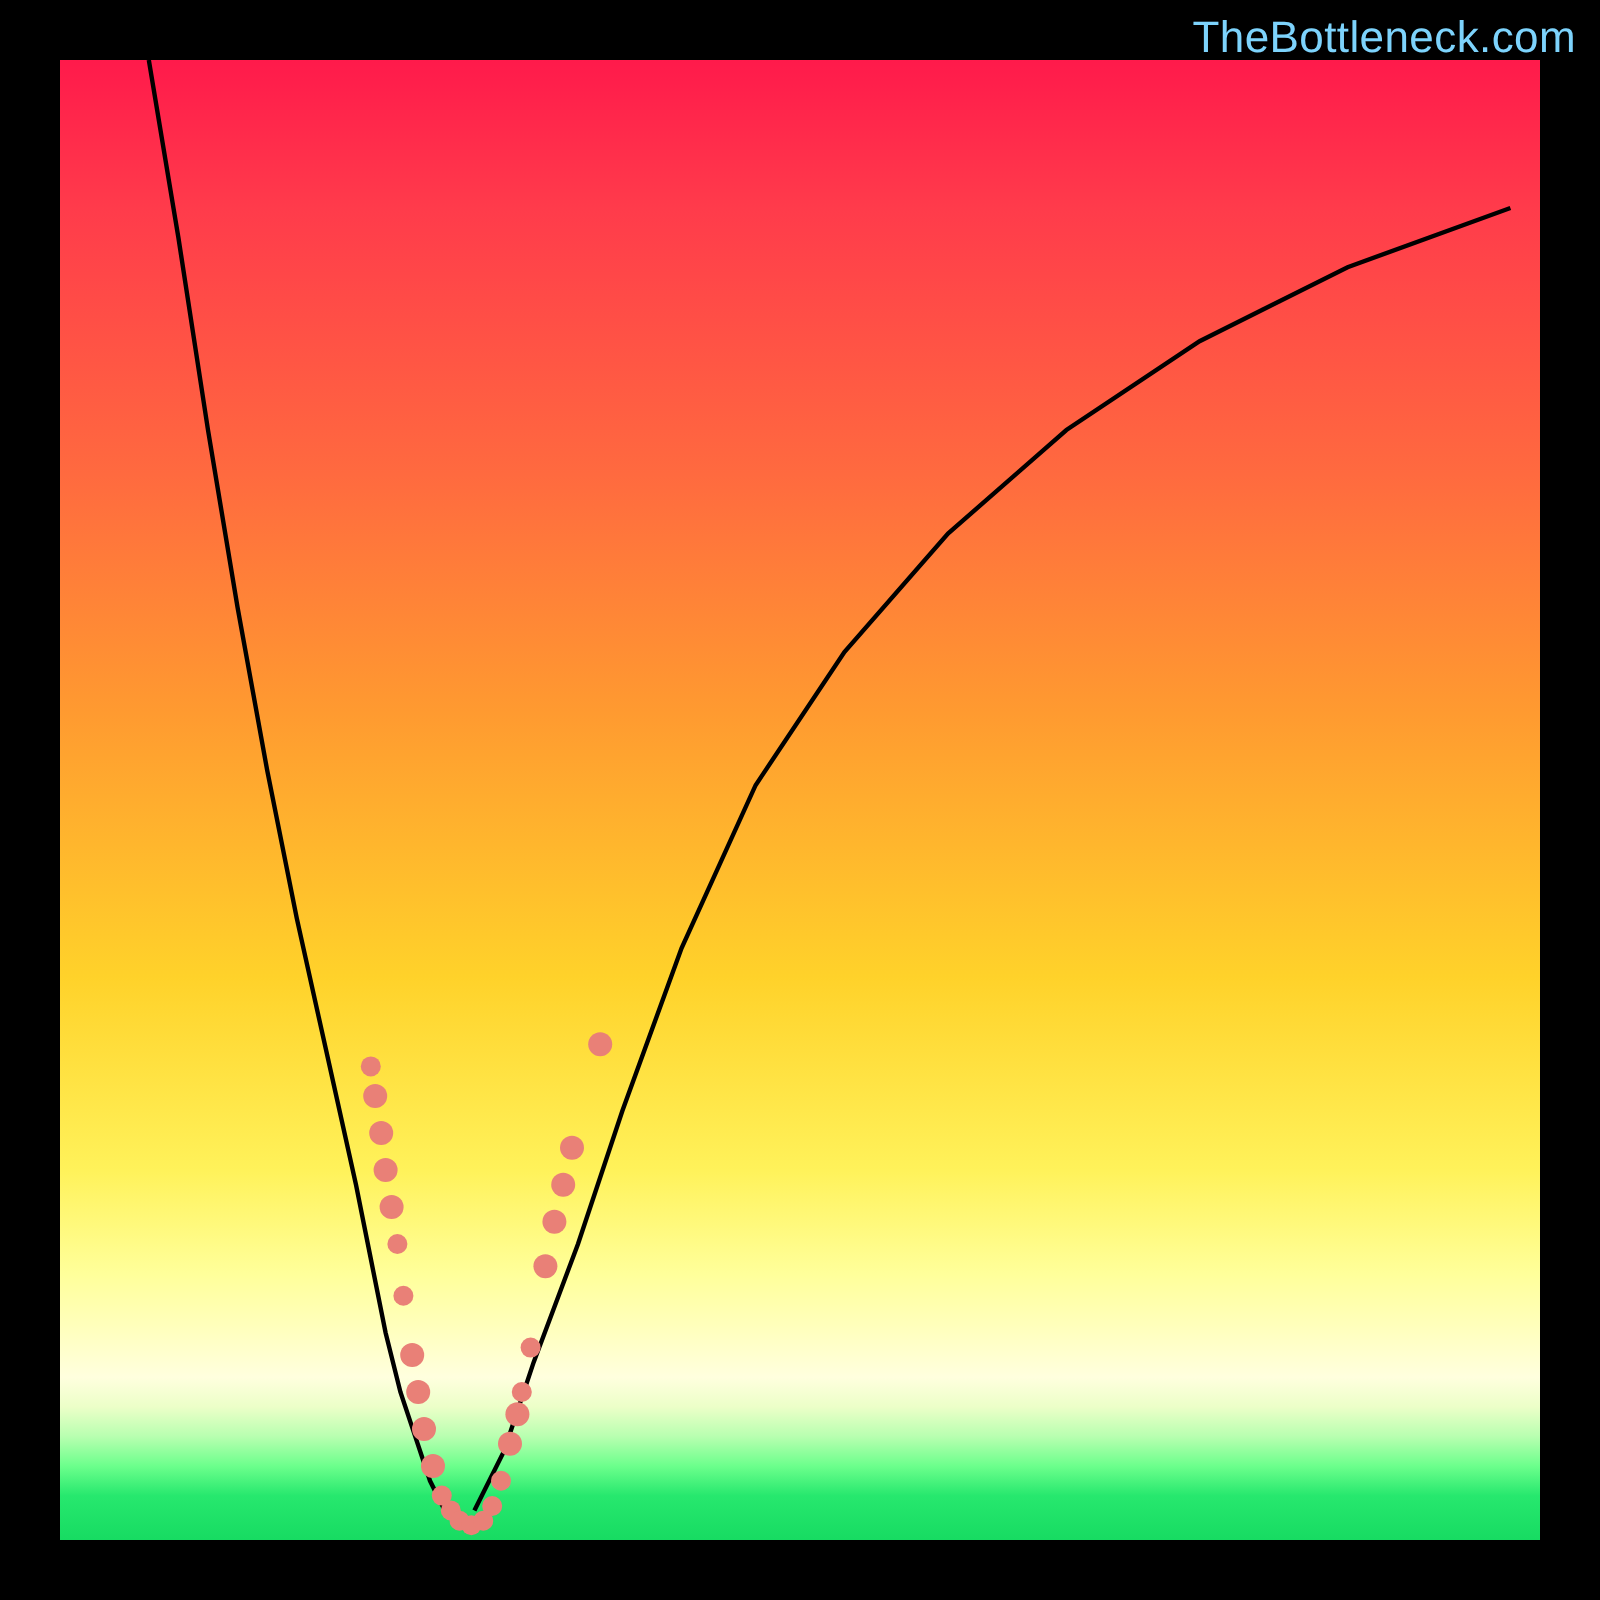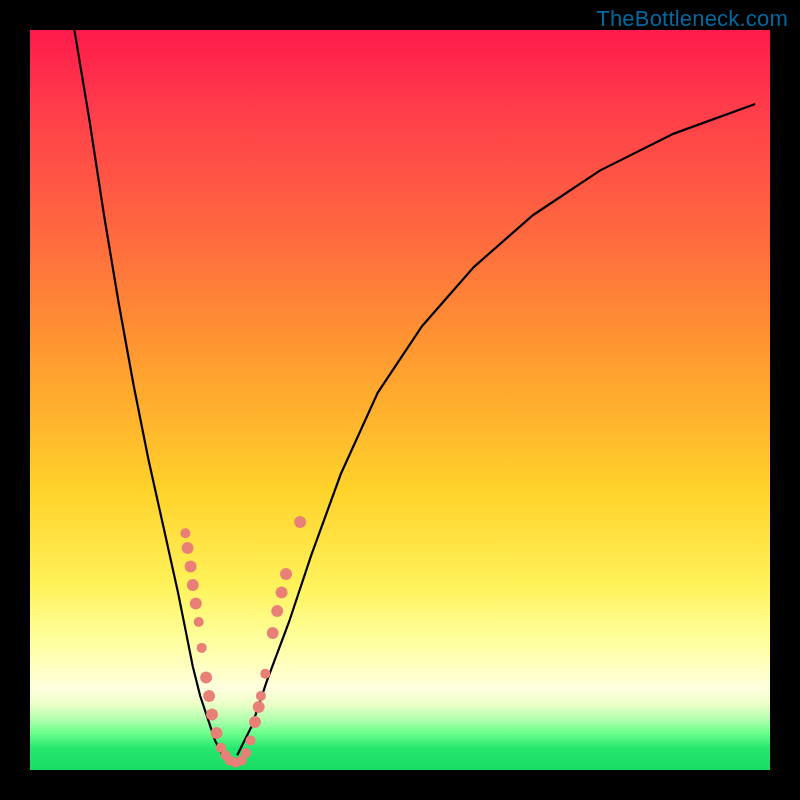--- a/index.html
+++ b/index.html
@@ -41,21 +41,21 @@
       #b8ffb0 93%,
       #6cff8c 95%,
       #27e86e 97%,
       #17db62 100%
     );
   }
   .watermark {
     position: absolute;
     top: 6px;
     right: 12px;
-    color: #0369a1;
+    color: #7dd3fc;
     font-size: 22px;
     font-weight: 500;
     letter-spacing: 0.2px;
     user-select: none;
   }
   svg.curves {
     position: absolute;
     left: 0;
     top: 0;
     width: 740px;

